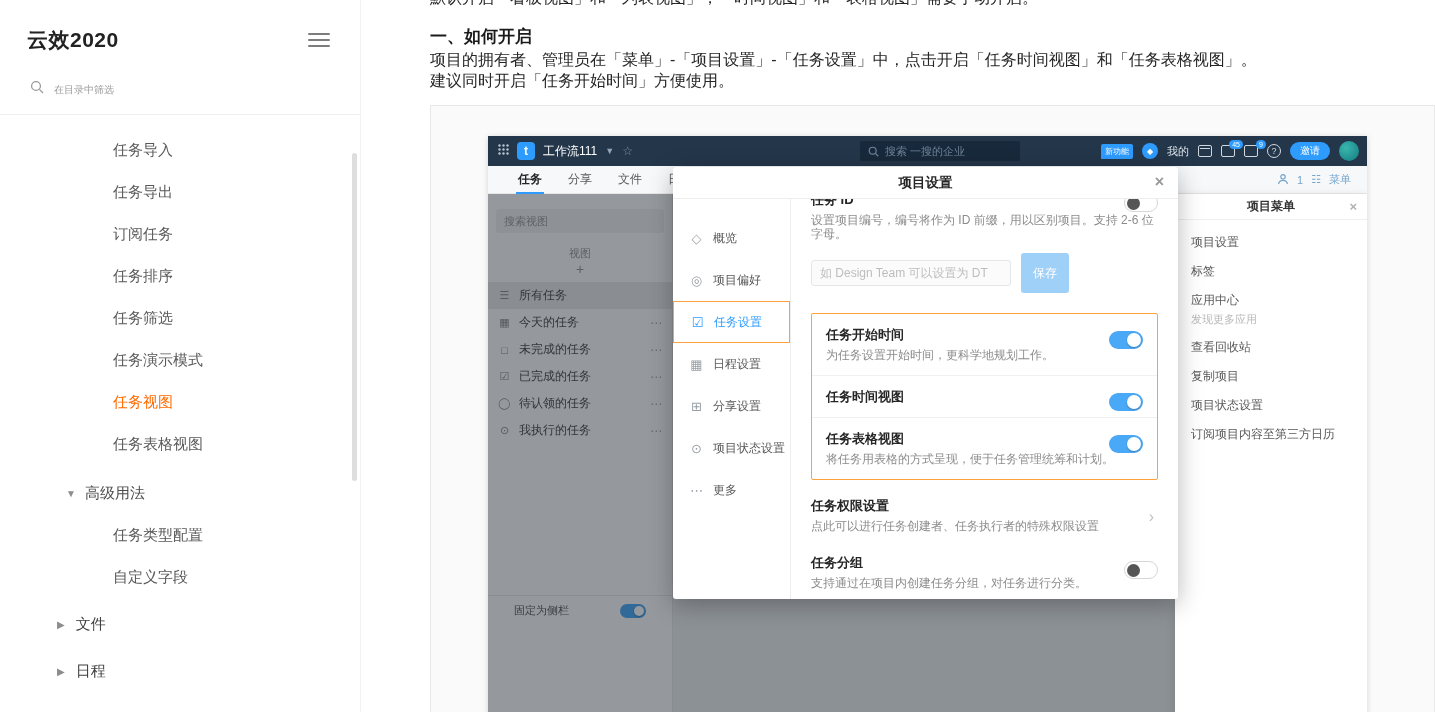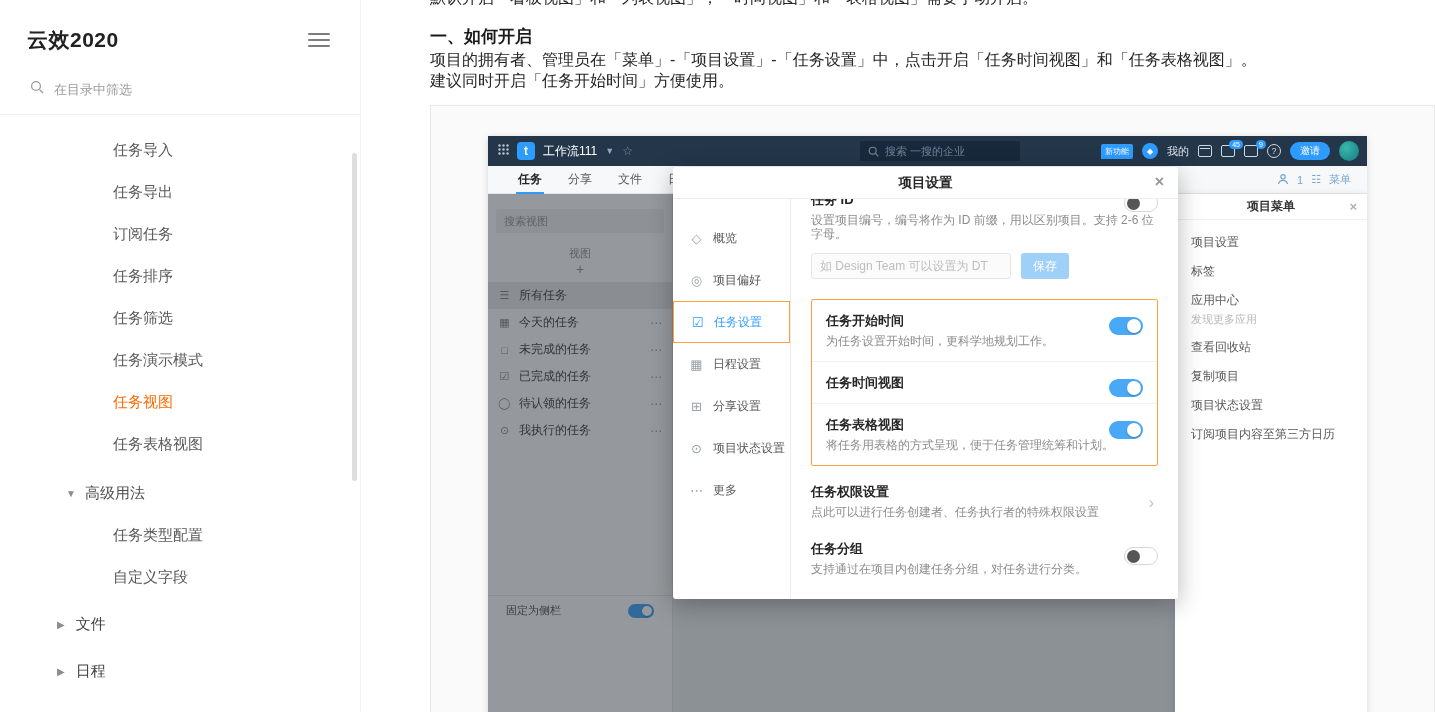--- a/index.html
+++ b/index.html
@@ -7,21 +7,21 @@
     font-family:"Liberation Sans","DejaVu Sans",sans-serif; color:#262626; }
   .layout { display:flex; height:100%;gap:16px; }
 
   
   .doc-sidebar { flex:0 0 361px; width:361px; position:relative; border-right:1px solid #f2f2f2; }
   .doc-header { display:flex; justify-content:space-between; align-items:center; padding:26px 30px 0 27px; }
   .doc-title { font-size:21px; font-weight:bold; color:#222; letter-spacing:.5px; }
   .hamburger { width:22px; cursor:pointer; padding:2px 0; }
   .hamburger i { display:block; height:2px; background:#7d7d7d; margin:4px 0; border-radius:1px; }
   .doc-search { display:flex; align-items:center; gap:10px; padding:26px 27px 16px 30px; border-bottom:1px solid #f0f0f0; }
-  .doc-search input { border:none; outline:none; background:transparent; font-size:13px; color:#0f172a; width:240px;
+  .doc-search input { border:none; outline:none; background:transparent; font-size:10px; color:#0f172a; width:240px;
     font-family:Liberation Sans, sans-serif; }
   .doc-search input::placeholder { color:#9b9b9b; }
   .doc-nav { padding-top:14px; font-size:15px; color:#595959; }
   .nav-item { height:42px; display:flex; align-items:center; padding-left:113px; cursor:pointer; }
   .nav-item.active { color:#ff6a00; }
   .nav-group { height:42px; display:flex; align-items:center; padding-left:66px; gap:9px; margin-top:7px; color:#4d4d4d; }
   .nav-top { height:42px; display:flex; align-items:center; padding-left:57px; gap:11px; margin-top:5px; color:#404040; }
   .caret { font-size:10px; color:#8c8c8c; }
   .doc-scrollthumb { position:absolute; top:153px; right:3px; width:5px; height:328px; background:#dedede; border-radius:3px; }
 
@@ -77,21 +77,21 @@
     border-right:1px solid #e8e8e8; z-index:1; }
   .sb-search { margin:15px 8px 0; height:24px; background:#f3f3f3; border-radius:3px; color:#9a9a9a;
     font-size:11px; display:flex; align-items:center; padding:0 8px; }
   .sb-viewrow { display:flex; justify-content:space-between; align-items:center; margin:13px 10px 5px; color:#999; font-size:11px;flex-direction:column; }
   .sb-plus { font-size:14px; cursor:pointer; }
   .sb-item { height:27px; display:flex; align-items:center; gap:8px; padding:0 10px; font-size:12px; color:#4a4a4a; cursor:pointer; }
   .sb-item.selected { background:#ebebeb; }
   .sb-glyph { color:#8c8c8c; font-size:11px; width:13px; text-align:center; }
   .sb-dots { margin-left:auto; color:#a8a8a8; }
   .sb-pin { position:absolute; top:401px; left:0; right:0; height:30px; border-top:1px solid #ececec;
-    display:flex; align-items:center; justify-content:space-between; padding:0 18px; font-size:11px; color:#595959; background:#fff; }
+    display:flex; align-items:center; justify-content:space-between; padding:0 26px; font-size:11px; color:#595959; background:#fff; }
 
   
   .pm-panel { position:absolute; top:58px; right:0; bottom:0; width:192px; background:#fff; z-index:6;
     box-shadow:-2px 0 8px rgba(0,0,0,.08); }
   .pm-header { height:26px; display:flex; align-items:center; justify-content:center; font-size:12px; font-weight:bold;
     color:#333; border-bottom:1px solid #efefef; position:relative; }
   .pm-close { position:absolute; right:10px; top:5px; color:#b0b0b0; font-size:13px; cursor:pointer; }
   .pm-list { padding-top:8px; }
   .pm-item { padding:6px 16px; font-size:12px; color:#595959; cursor:pointer; }
   .pm-item .sub { font-size:11px; color:#b8b8b8; margin-top:3px; }
@@ -110,21 +110,21 @@
   .m-item.active .m-ic { color:#2e9bff; }
   .m-content { flex:1; position:relative; padding:0 20px; overflow:hidden; }
   .sec-title { font-size:13px; font-weight:bold; color:#262626; line-height:15px; }
   .sec-desc { font-size:12px; color:#8c8c8c; margin-top:6px; line-height:14px; }
   .sec { position:relative; }
   .sec-id { margin-top:-7px; }
   .id-form { display:flex; gap:10px; margin-top:12px; align-items:center; }
   .id-input { width:200px; height:26px; background:#fbfbfb; border:1px solid #e6e6e6; border-radius:3px;
     font-size:12px; padding:0 8px; outline:none; color:#595959; font-family:inherit; }
   .id-input::placeholder { color:#bdbdbd; }
-  .save-btn { width:48px; height:26px; background:#9fd0f8; color:#fff; border:none; border-radius:3px; font-size:12px; cursor:pointer; }
+  .save-btn { width:48px; height:40px; background:#9fd0f8; color:#fff; border:none; border-radius:3px; font-size:12px; cursor:pointer; }
   .obox { margin-top:20px; border:1px solid #ffa03e; border-radius:2px; }
   .obox .sec { padding:13px 14px; }
   .obox .sec + .sec { border-top:1px solid #f0f0f0; }
   .sec-perm { margin-top:18px; }
   .sec-group { margin-top:22px; }
   .chev { position:absolute; right:4px; top:10px; color:#c3c3c3; font-size:16px; cursor:pointer; }
 
   
   .toggle { width:34px; height:18px; border-radius:9px; position:relative; cursor:pointer; flex:0 0 auto; }
   .toggle.on { background:#4aa9f7; }

